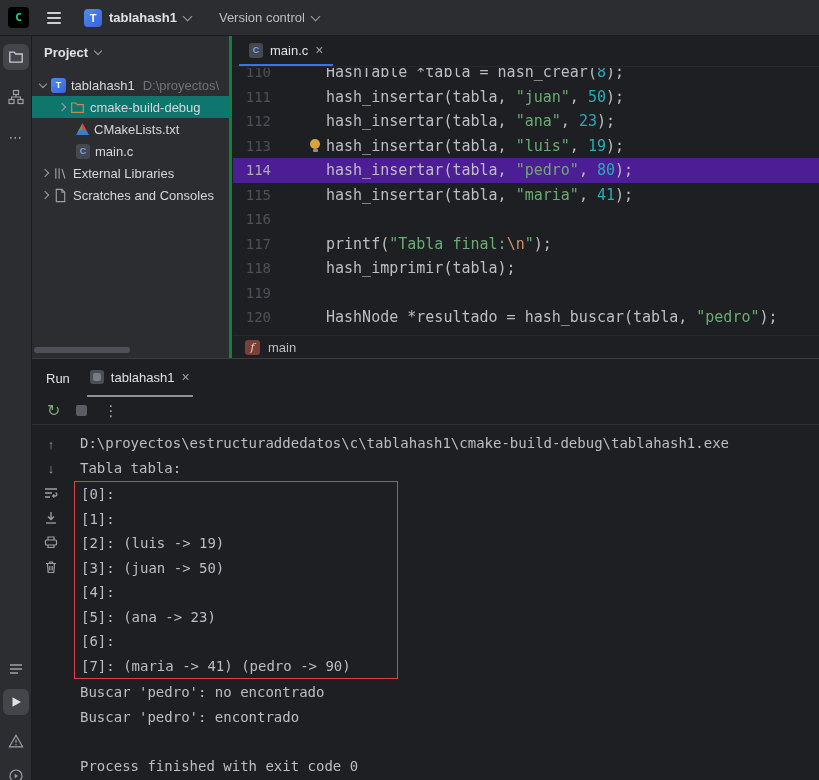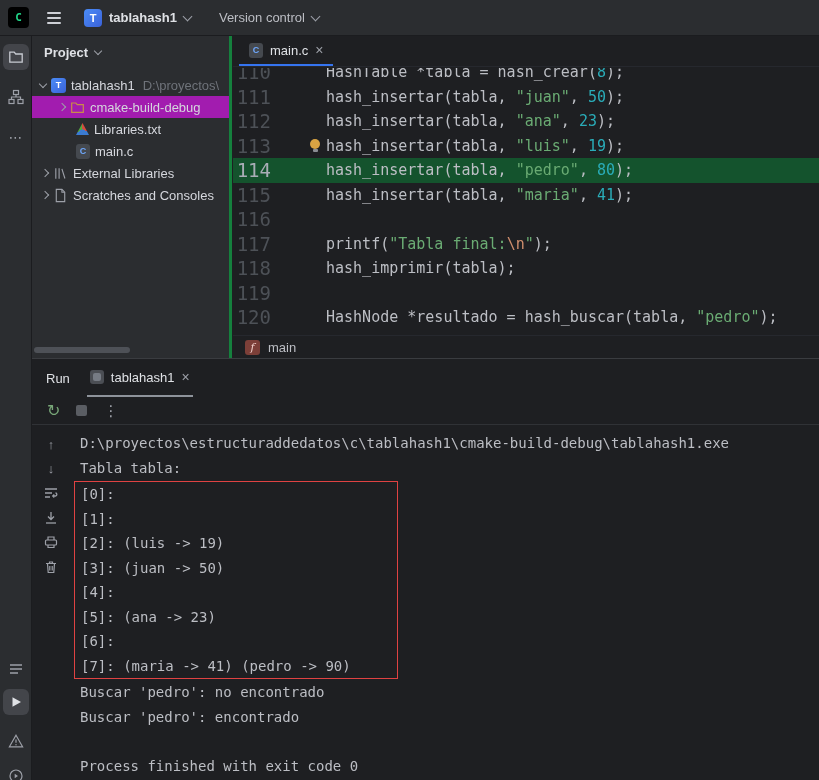--- a/index.html
+++ b/index.html
@@ -27,38 +27,38 @@
 .strip-btn{position:absolute;left:3px;width:26px;height:26px;border-radius:6px;display:flex;align-items:center;justify-content:center;color:#9da0a8;cursor:pointer}
 .strip-btn.active{background:#43454a}
 .dots{font-size:14px;letter-spacing:1px;color:#9da0a8}
 
 
 .project-panel{position:absolute;left:32px;top:36px;width:200px;height:322px;background:#2b2d30;border-right:3px solid #15803d;overflow:hidden}
 .panel-header{height:32px;display:flex;align-items:center;gap:7px;padding:0 12px;color:#dfe1e5;font-weight:600;cursor:pointer}
 .tree{padding-top:6px}
 .trow{height:22px;display:flex;align-items:center;gap:5px;padding-left:8px;white-space:nowrap;overflow:hidden;cursor:pointer}
 .trow.child{padding-left:25px}
-.trow.selected{background:#a21caf}
+.trow.selected{background:#0f766e}
 .tlabel{color:#d5d7dd}
 .thint{color:#6f737a;margin-left:3px}
 .badge.mini{width:15px;height:15px;font-size:9px;border-radius:3px}
 .file-c-icon{width:14px;height:15px;background:#45494f;border-radius:3px;color:#6ea8fe;font-size:9px;font-weight:bold;display:flex;align-items:center;justify-content:center;flex:0 0 auto}
 .cmake-icon{width:13px;height:12px;background:conic-gradient(from 0deg,#d34d3f 0 33%,#3b7bd1 0 66%,#53a93f 0);clip-path:polygon(50% 0,0 100%,100% 100%);flex:0 0 auto}
 .h-scrollbar{position:absolute;left:2px;bottom:5px;width:96px;height:6px;border-radius:3px;background:#4e5157}
 
 
 .editor-region{position:absolute;left:233px;top:36px;width:586px;height:322px;background:#1e1f22}
 .tabbar{height:31px;display:flex;align-items:stretch;border-bottom:1px solid #26282e;background:#1e1f22;padding-left:6px}
 .etab{display:flex;align-items:center;gap:7px;padding:0 10px;color:#dfe1e5;border-bottom:2px solid #3574f0;cursor:pointer}
 .close{color:#9da0a8;font-size:14px;line-height:1;cursor:pointer}
 .code-viewport{position:absolute;top:32px;left:0;right:0;height:267px;overflow:hidden;font-family:"DejaVu Sans Mono","Liberation Mono",monospace;font-size:15px;padding-top:4px}
 .code-row{display:flex;height:24.5px;line-height:24.5px;white-space:pre}
 .code-row:first-child{margin-top:-12px}
-.code-row.active{background:#14532d}
-.lnum{width:38px;text-align:right;color:#4d5157;flex:0 0 38px;font-size:19px}
+.code-row.active{background:#4c1d95}
+.lnum{width:38px;text-align:right;color:#4d5157;flex:0 0 38px;font-size:14px}
 .code-row.active .lnum{color:#a9adb6}
 .gicon{width:55px;flex:0 0 55px;position:relative}
 .bulb{position:absolute;right:6px;top:5px;width:10px;height:10px;border-radius:50%;background:#d9a343}
 .bulb:after{content:"";position:absolute;left:2.5px;top:10px;width:5px;height:3px;background:#8a8d93;border-radius:1px}
 .tk-p{color:#bcbec4}.tk-s{color:#6aab73}.tk-n{color:#2aacb8}.tk-e{color:#cf8e6d}
 .breadcrumbs{position:absolute;bottom:0;left:0;right:0;height:23px;display:flex;align-items:center;gap:8px;padding:0 12px;background:#1e1f22;border-top:1px solid #26282e}
 .ficon{width:15px;height:15px;border-radius:3px;background:#7c3f38;color:#f0d0cb;font-style:italic;font-family:"DejaVu Serif",serif;font-size:11px;display:flex;align-items:center;justify-content:center}
 
 
 .run-panel{position:absolute;left:32px;top:358px;width:787px;height:422px;background:#1e1f22;border-top:1px solid #3a3c40}
@@ -160,21 +160,21 @@
     </div>
     <div class="trow child selected">
       <span class="chev right sm"></span>
       <svg width="15" height="15" viewBox="0 0 16 16">
           <path d="M1.8 13.2V3.2h4.4l1.5 1.8h6.5v8.2z" fill="none" stroke="#c98a4b" stroke-width="1.3"></path>
         </svg>
       <span class="tlabel">cmake-build-debug</span>
     </div>
     <div class="trow child" style="padding-left:44px">
       <span class="cmake-icon"></span>
-      <span class="tlabel">Libraries.txt</span>
+      <span class="tlabel">CMakeLists.txt</span>
     </div>
     <div class="trow child" style="padding-left:44px">
       <span class="file-c-icon">C</span>
       <span class="tlabel">main.c</span>
     </div>
     <div class="trow">
       <span class="chev right sm"></span>
       <svg width="15" height="15" viewBox="0 0 16 16" fill="none" stroke="#9da0a8" stroke-width="1.2">
           <path d="M3 2.5v11M6.5 2.5v11M9.5 3l3.2 10.3"></path>
         </svg>

